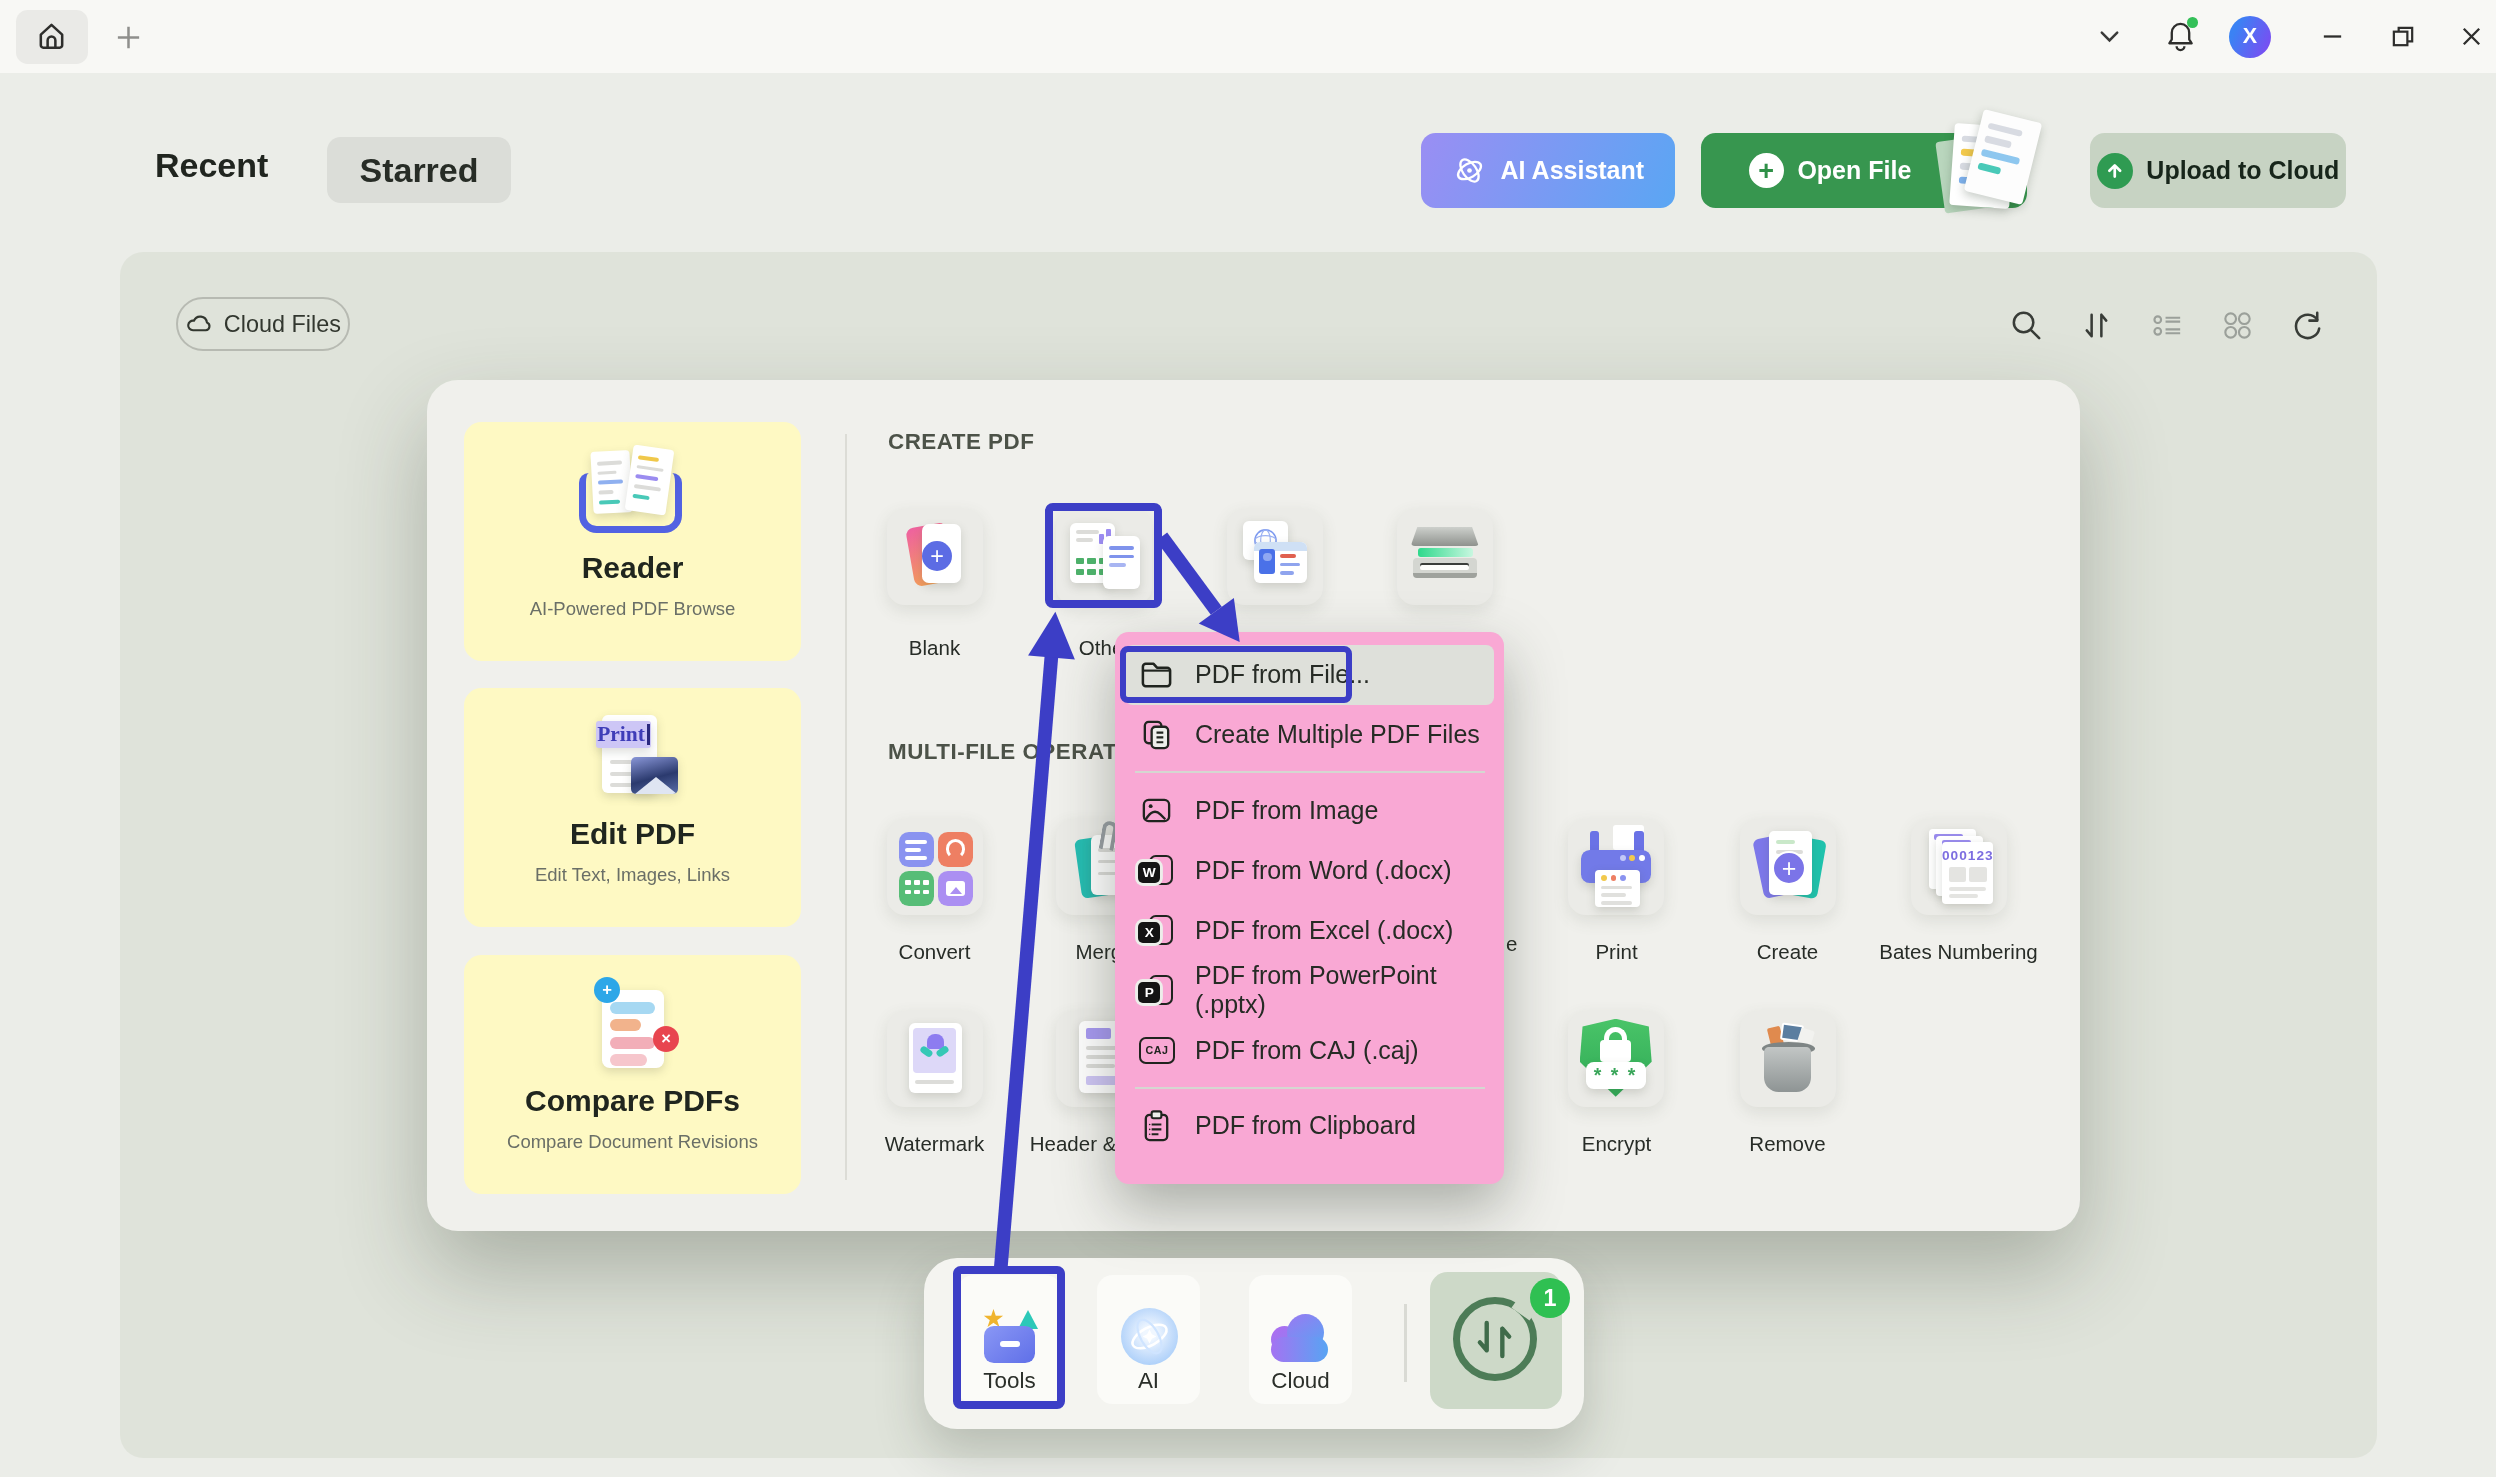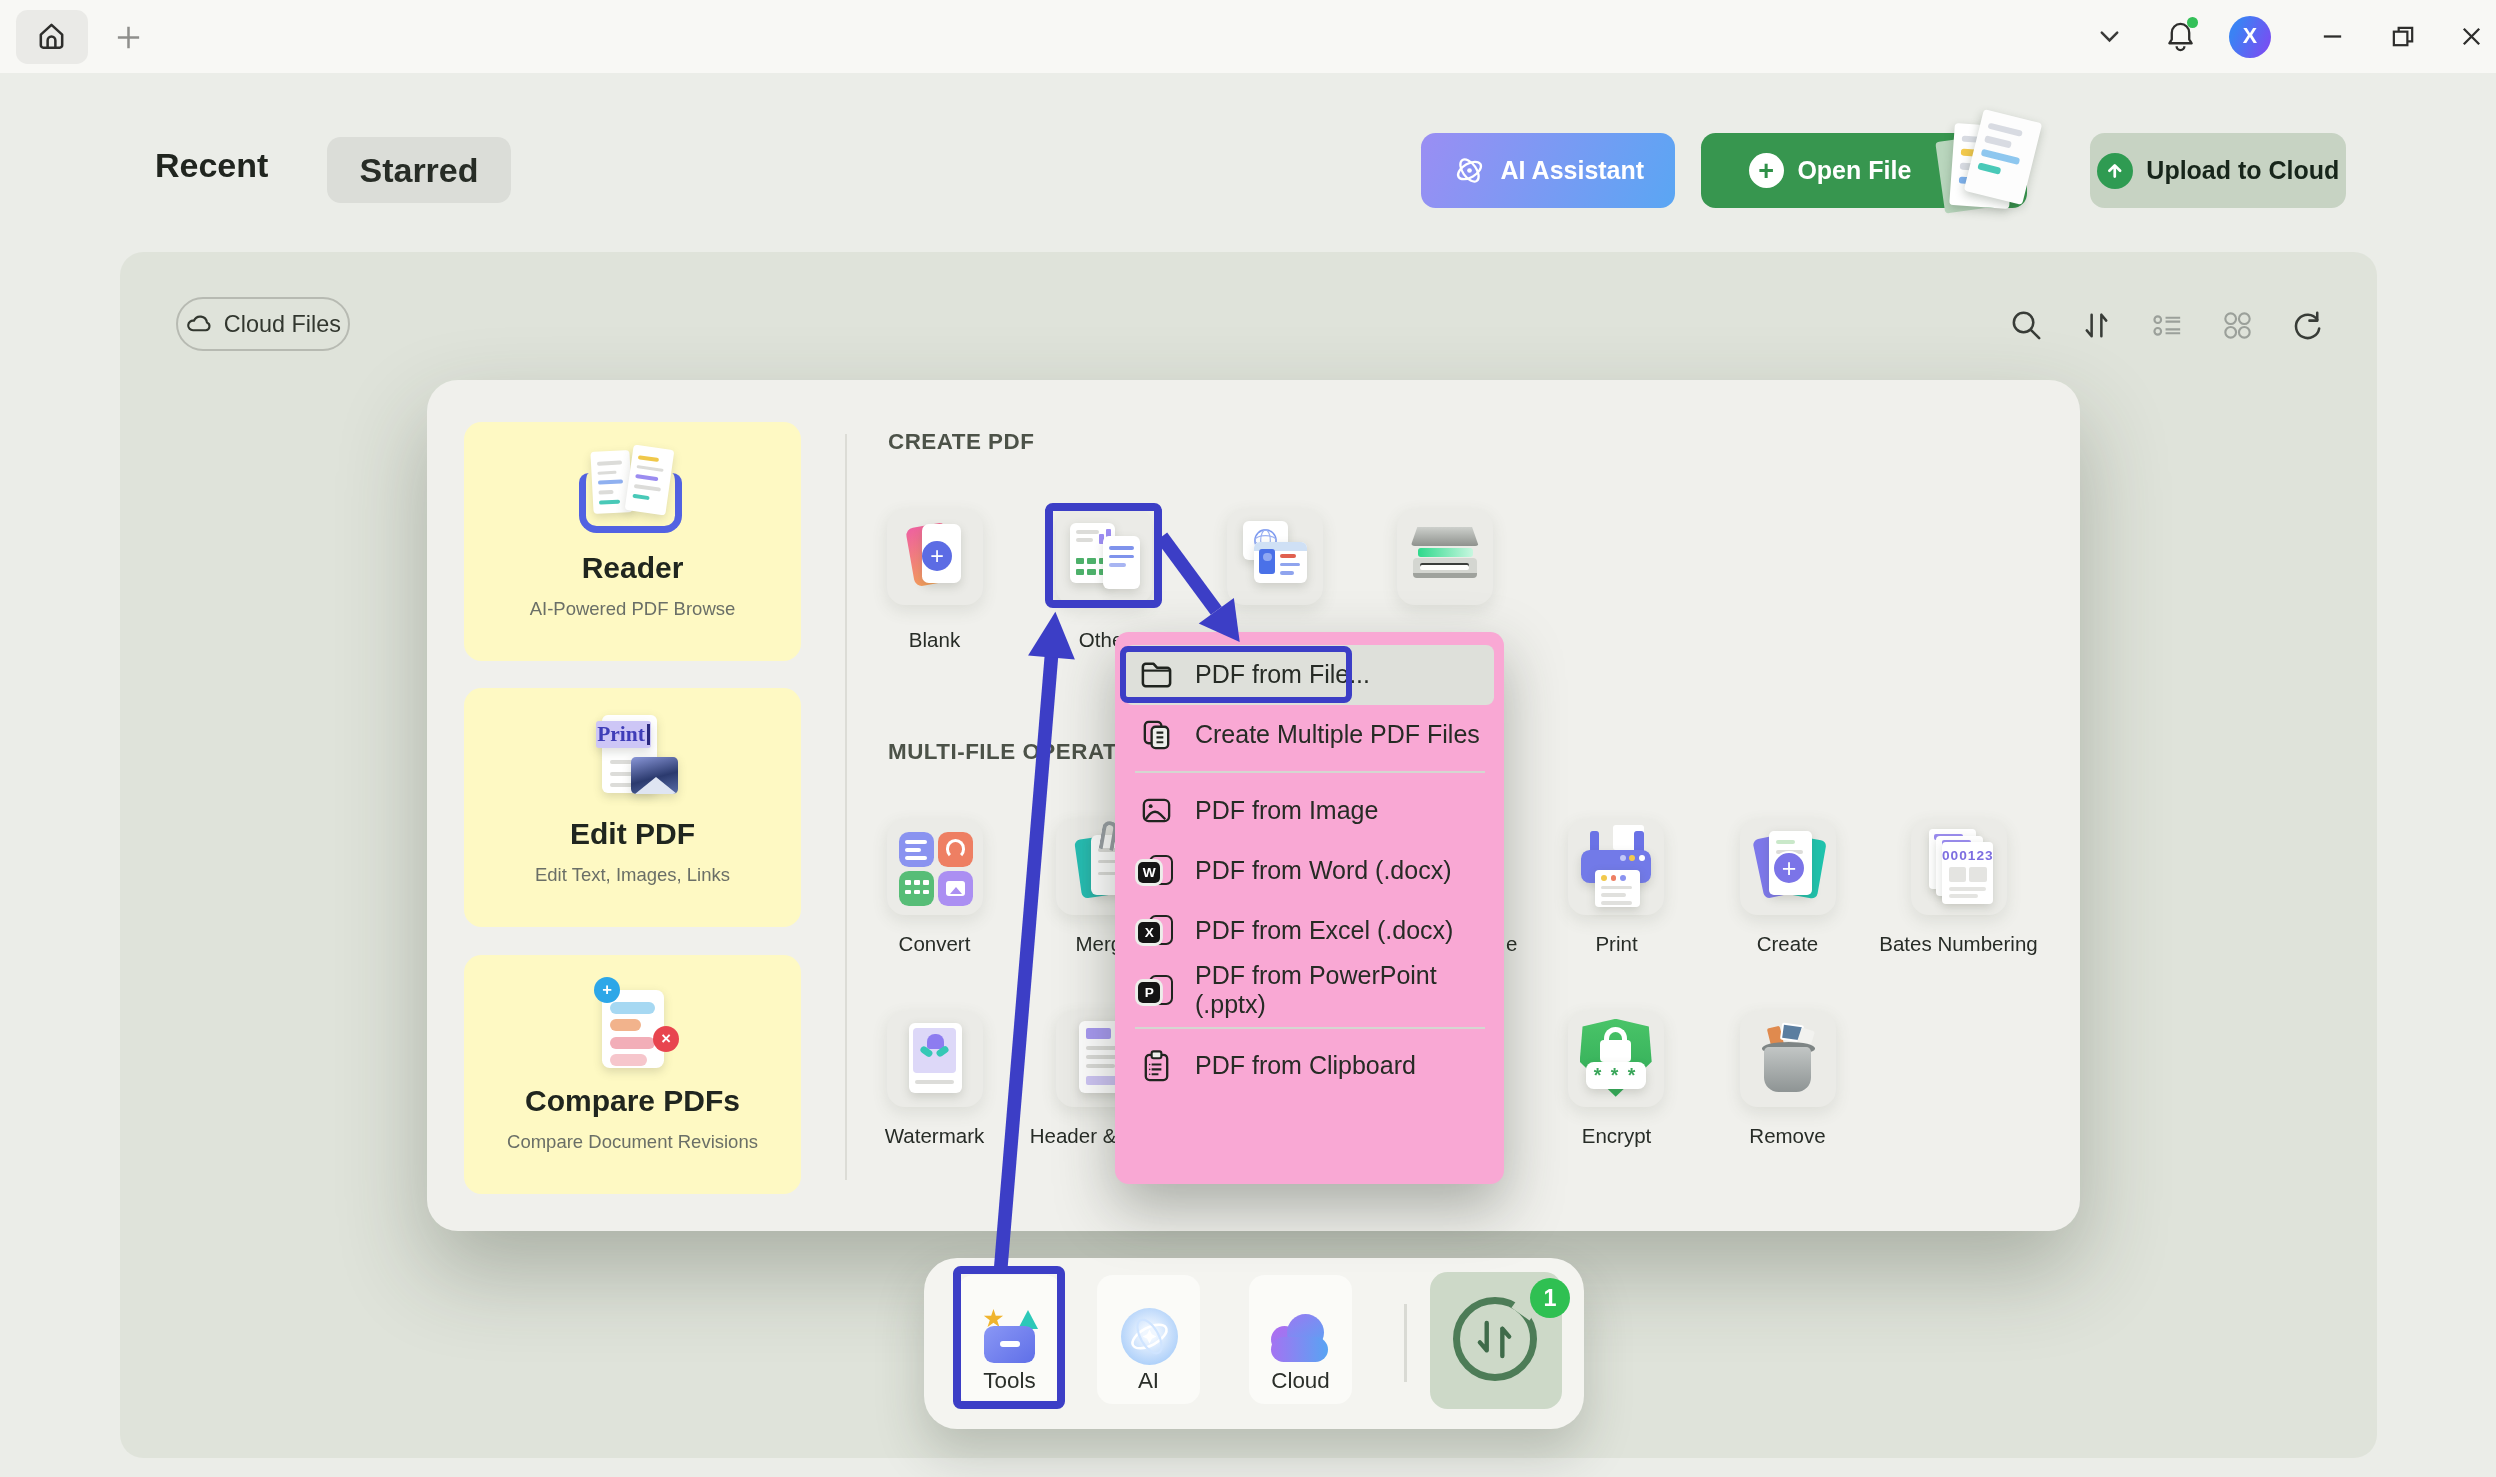--- a/index.html
+++ b/index.html
@@ -49,21 +49,21 @@
                  box-shadow:0 39px 88px rgba(45,55,40,.30); z-index:10; }
   .v-divider { position:absolute; left:845px; top:434px; width:2px; height:746px; background:#dcdcd6; }
   .feat-card { position:absolute; left:464px; width:337px; height:239px; background:#fef9c3; border-radius:17.6px; z-index:11; }
   .feat-title { position:absolute; left:0; top:129px; width:100%; text-align:center; font-size:30px; font-weight:bold; color:#20261f; }
   .feat-sub { position:absolute; left:0; top:176px; width:100%; text-align:center; font-size:18.5px; color:#6a6f67; }
   .feat-stage { position:absolute; left:105px; top:21.5px; width:127px; height:102px; }
 
   .sec-heading { position:absolute; font-size:22.4px; font-weight:bold; letter-spacing:0.5px; color:#4c5248; z-index:11; white-space:nowrap; }
 
   .tile { position:absolute; width:96px; height:96px; background:#ebebe7; border-radius:17.6px; box-shadow:0 5.9px 15.6px rgba(80,88,72,.12); z-index:11; }
-  .tile-label { position:absolute; width:215px; text-align:center; font-size:20.5px; color:#272c27; z-index:11; white-space:nowrap; }
+  .tile-label { position:absolute; width:215px; text-align:center; font-size:20.5px; color:#272c27; z-index:11; white-space:nowrap;margin-top:8px; }
   .stage { position:absolute; inset:0; }
 
   
   .ctx-menu { position:absolute; left:1115px; top:632px; width:389px; height:552px; background:#f9a8d4; border-radius:13.7px;
               box-shadow:0 23.4px 59px rgba(40,48,36,.35); z-index:40; padding-top:12.7px; }
   .ctx-item { position:relative; height:60px; margin:0 9.8px; display:flex; align-items:center; gap:19.5px; padding-left:13.7px;
               font-size:25px; color:#262b25; border-radius:7.8px; }
   .ctx-item.hl { background:#dee0da; }
   .ctx-div { height:2px; background:#d5d7d1; margin:6.8px 19.5px; }
   .mi { width:37px; height:37px; flex:0 0 37px; position:relative; display:flex; align-items:center; justify-content:center; }
@@ -642,20 +642,26 @@
     </div>
     <div class="ctx-item">
       <span class="mi">
           <span class="doc-badge">
         <span class="doc"></span>
             <span class="badge">P</span>
       </span>
         </span>
       <span>PDF from PowerPoint (.pptx)</span>
     </div>
+    <div class="ctx-item">
+      <span class="mi">
+        <span class="caj-box">CAJ</span>
+      </span>
+      <span>PDF from CAJ (.caj)</span>
+    </div>
     <div class="ctx-div"></div>
     <div class="ctx-item">
       <span class="mi">
         <svg width="35" height="35" viewBox="0 0 36 36">
           <rect x="7" y="7" width="22" height="26" rx="4" fill="none" stroke="#20241f" stroke-width="2.4"></rect>
           <rect x="13" y="3.5" width="10" height="7" rx="2" fill="#edeeea" stroke="#20241f" stroke-width="2.2"></rect>
           <path d="M13 17 h10 M13 22 h10 M13 27 h7" stroke="#20241f" stroke-width="2.2"></path>
           <circle cx="11" cy="17" r="0.8" fill="#20241f"></circle>
             <circle cx="11" cy="22" r="0.8" fill="#20241f"></circle>
             <circle cx="11" cy="27" r="0.8" fill="#20241f"></circle>

